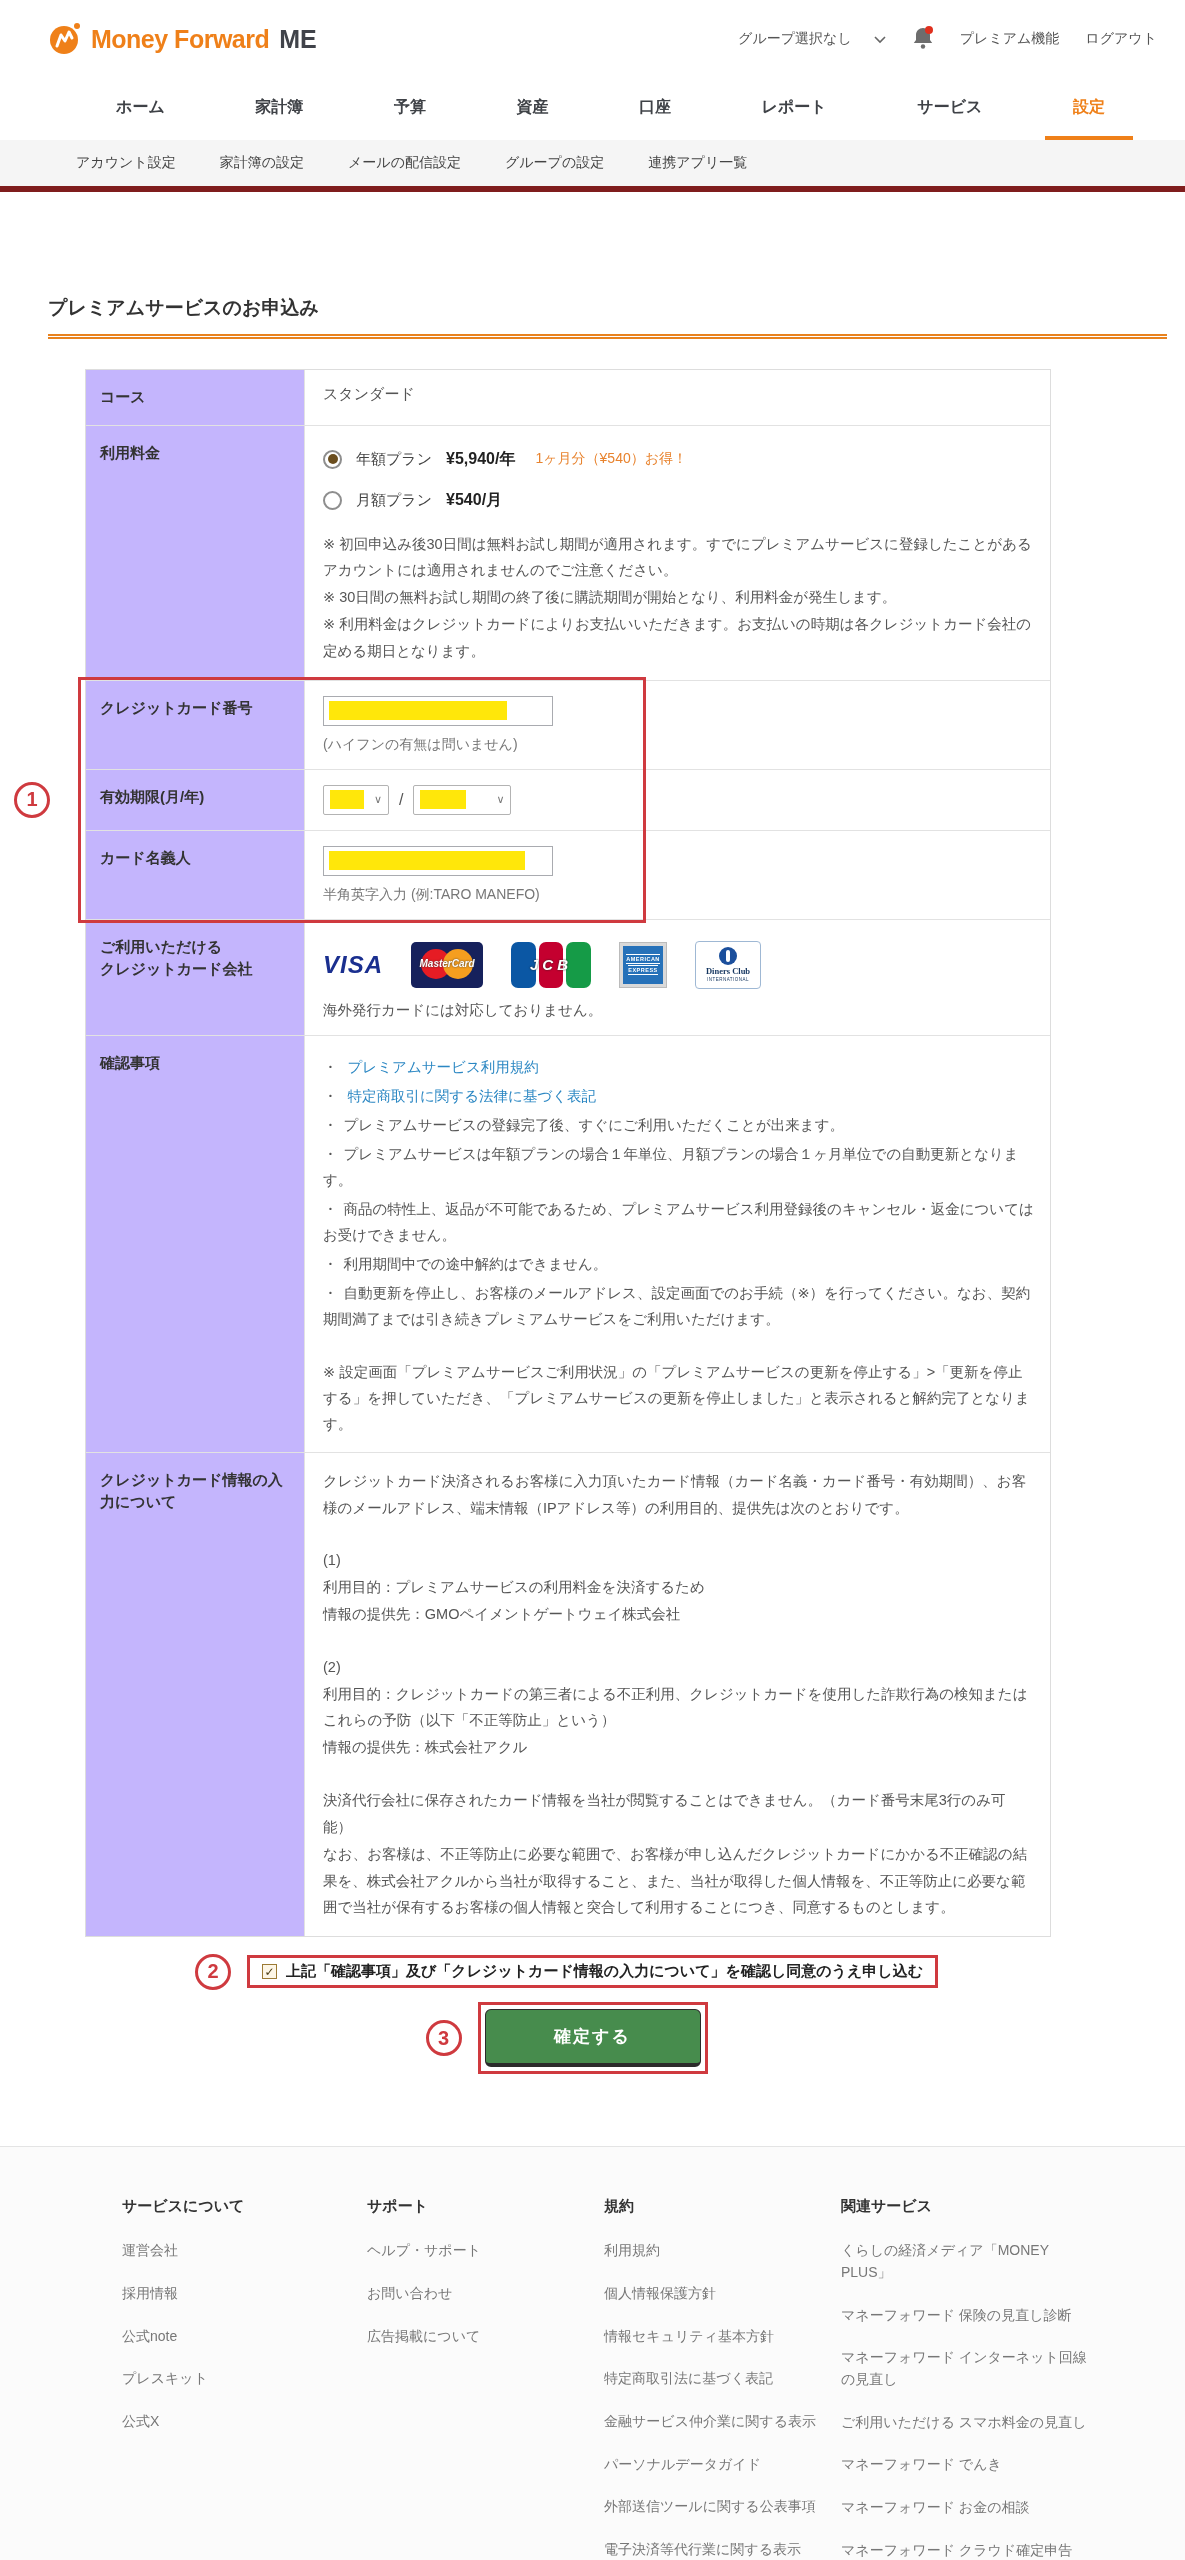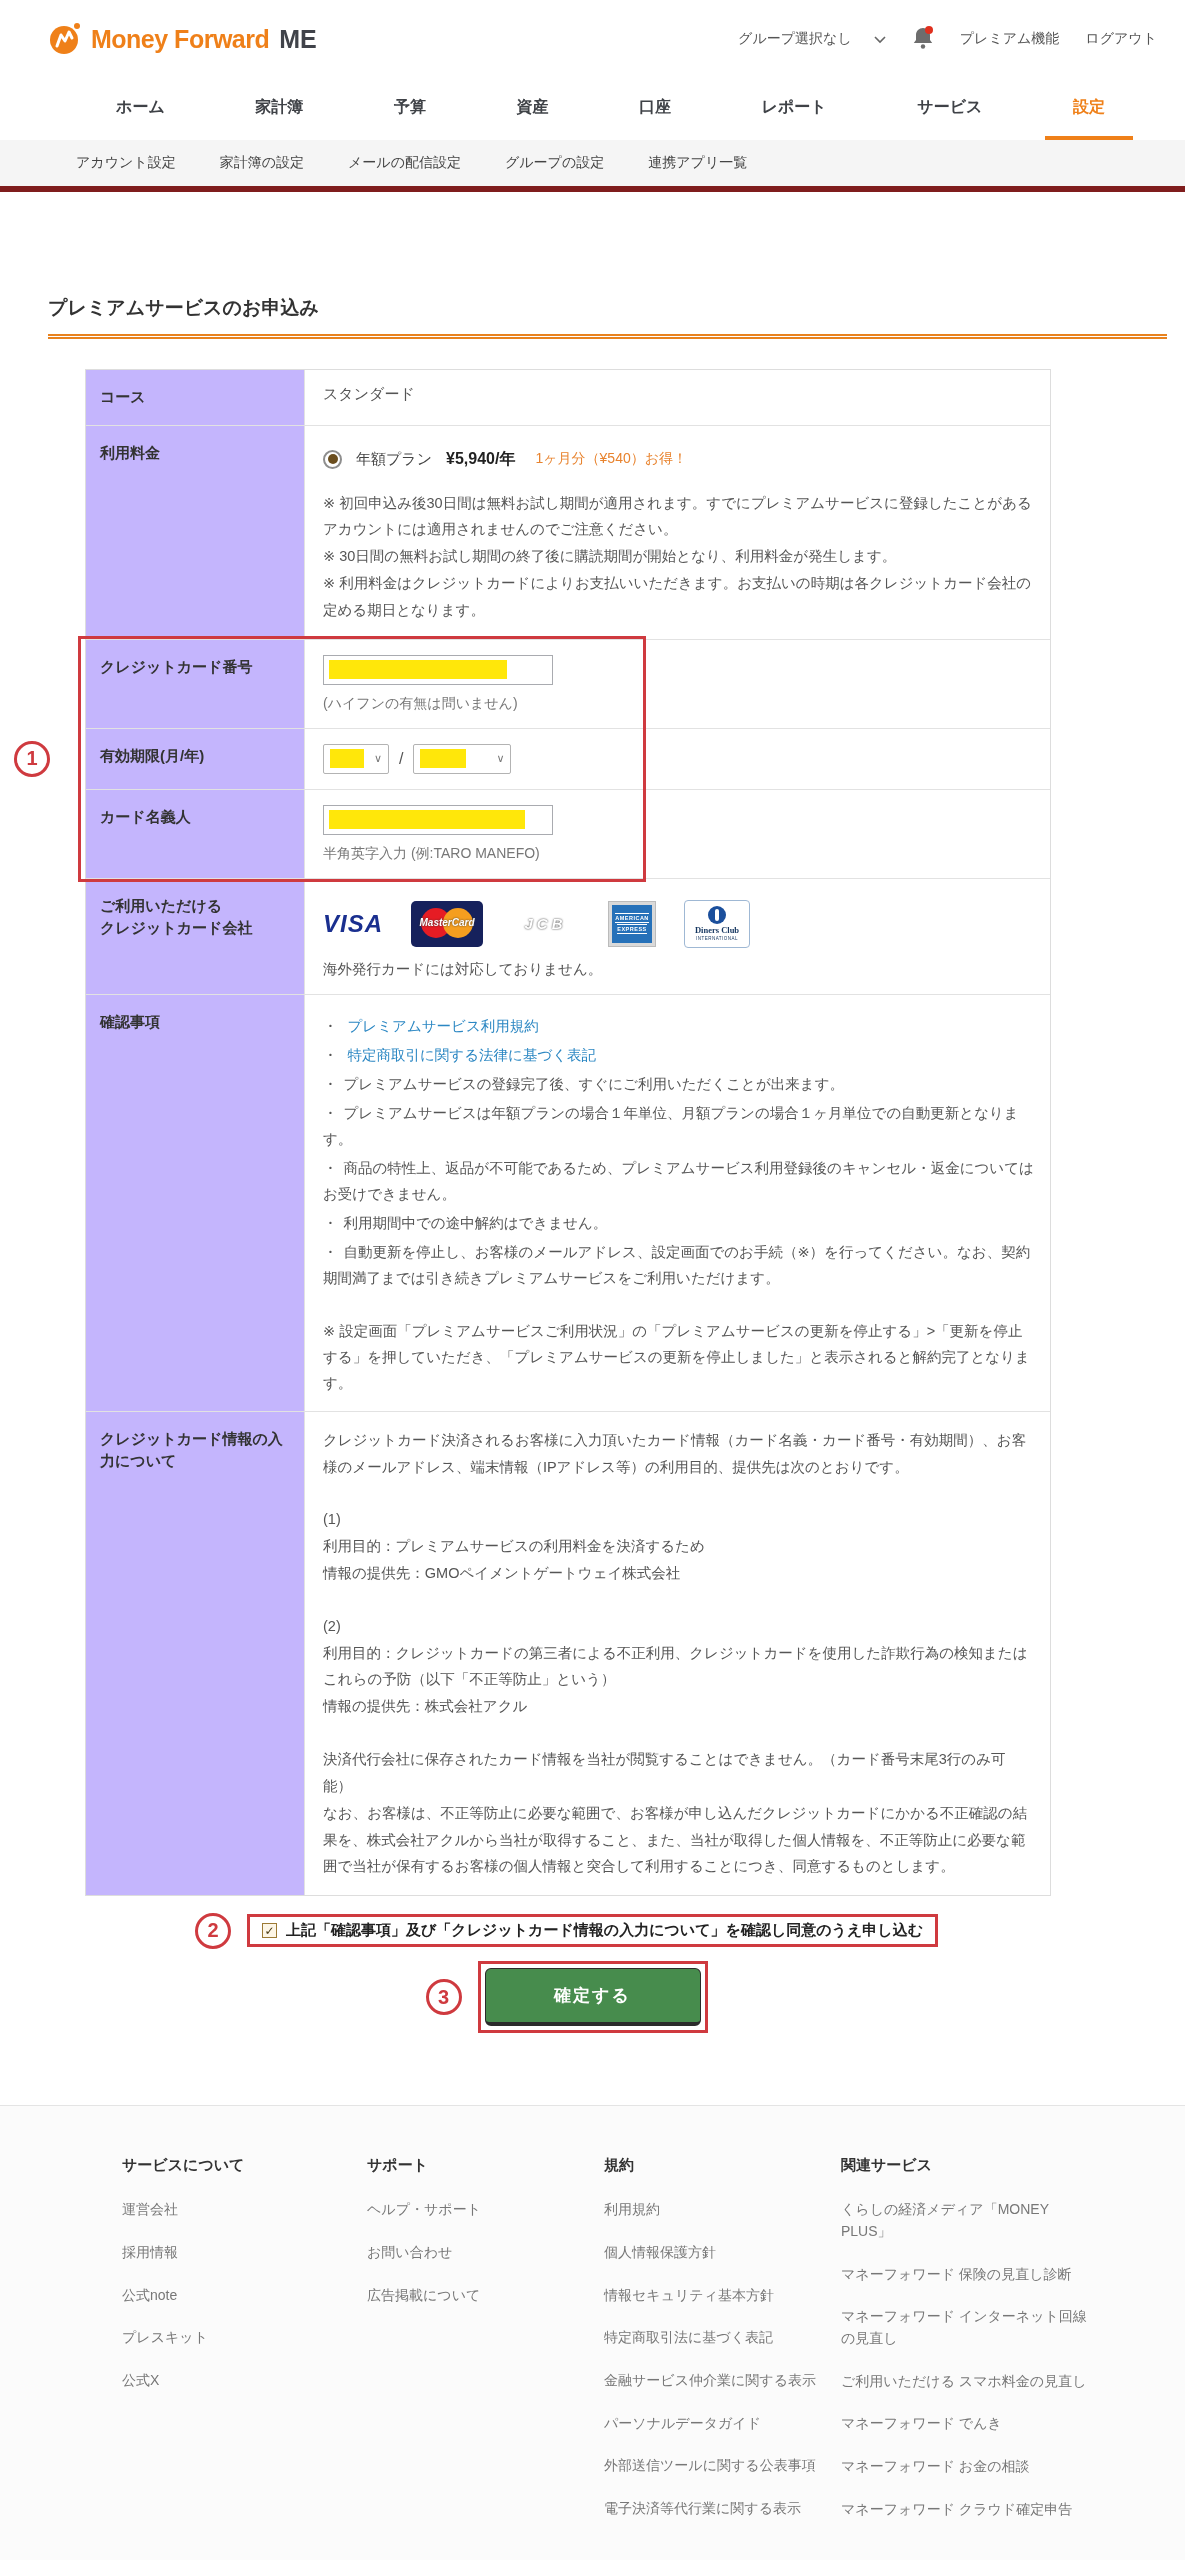--- a/index.html
+++ b/index.html
@@ -57,21 +57,21 @@
   .select-box { display:inline-flex; align-items:center; justify-content:space-between; height:30px; border:1px solid #b3b3b3; border-radius:2px; background:#fff; padding:0 6px; cursor:pointer; }
   .sel-chev { color:#777; font-size:11px; margin-left:6px; }
   .slash { color:#555; font-size:16px; }
   
   .brands { display:flex; align-items:center; gap:28px; margin:6px 0 2px; }
   .brand-visa { color:#1a2f8f; font-weight:bold; font-style:italic; font-size:24px; letter-spacing:1px; }
   .brand-mc { position:relative; width:72px; height:46px; background:#16215c; border-radius:5px; overflow:hidden; }
   .brand-mc .c1 { position:absolute; left:10px; top:7px; width:30px; height:30px; border-radius:50%; background:#e61c24; }
   .brand-mc .c2 { position:absolute; right:10px; top:7px; width:30px; height:30px; border-radius:50%; background:#f59e1f; }
   .brand-mc .mc-text { position:absolute; left:0; right:0; top:16px; text-align:center; color:#fff; font-style:italic; font-weight:bold; font-size:10px; text-shadow:0 0 2px #333; }
-  .brand-jcb { position:relative; width:69px; height:46px; display:flex; gap:3px;align-items:center; }
+  .brand-jcb { position:relative; width:80px; height:46px; display:flex; gap:3px; }
   .brand-jcb .bar { flex:1; border-radius:7px; }
   .brand-jcb .b1 { background:#0b57a4; }
   .brand-jcb .b2 { background:#c4002f; }
   .brand-jcb .b3 { background:#159b47; }
   .brand-jcb .jcb-text { position:absolute; left:0; right:0; top:14px; text-align:center; color:#fff; font-weight:bold; font-style:italic; font-size:15px; text-shadow:0 0 2px #222; letter-spacing:4px; }
   .brand-amex { width:48px; height:46px; background:#d9d9d9; border:1px solid #bbb; display:flex; align-items:center; justify-content:center; }
   .brand-amex .inner { width:40px; height:38px; background:#2671b9; display:flex; flex-direction:column; align-items:center; justify-content:center; gap:1px; }
   .brand-amex .amex-t { color:#fff; font-size:5.5px; font-weight:bold; letter-spacing:0.5px; border-top:1px solid #fff; border-bottom:1px solid #fff; padding:1px 0; }
   .brand-diners { width:66px; height:48px; background:#fff; border:1px solid #9fb8d4; border-radius:4px; display:flex; flex-direction:column; align-items:center; justify-content:center; gap:1px; }
   .brand-diners .dc-circle { width:18px; height:18px; border-radius:50%; background:#1b4f9c; position:relative; }
@@ -176,20 +176,27 @@
       <div class="tl">利用料金</div>
       <div class="tv">
         <div class="plan-line">
           <span class="radio checked">
               <span class="dot"></span>
             </span>
           <span class="plan-name">年額プラン</span>
           <span class="plan-price">¥5,940/年</span>
           <span class="plan-deal">1ヶ月分（¥540）お得！</span>
         </div>
+        <div class="plan-line">
+          <span class="radio">
+              <span class="dot"></span>
+            </span>
+          <span class="plan-name">月額プラン</span>
+          <span class="plan-price">¥540/月</span>
+        </div>
         <div class="fee-notes">
           <div>※ 初回申込み後30日間は無料お試し期間が適用されます。すでにプレミアムサービスに登録したことがあるアカウントには適用されませんのでご注意ください。</div>
           <div>※ 30日間の無料お試し期間の終了後に購読期間が開始となり、利用料金が発生します。</div>
           <div>※ 利用料金はクレジットカードによりお支払いいただきます。お支払いの時期は各クレジットカード会社の定める期日となります。</div>
         </div>
       </div>
     </div>
 
     <div class="cc-wrap">
       <div class="red-frame"></div>

